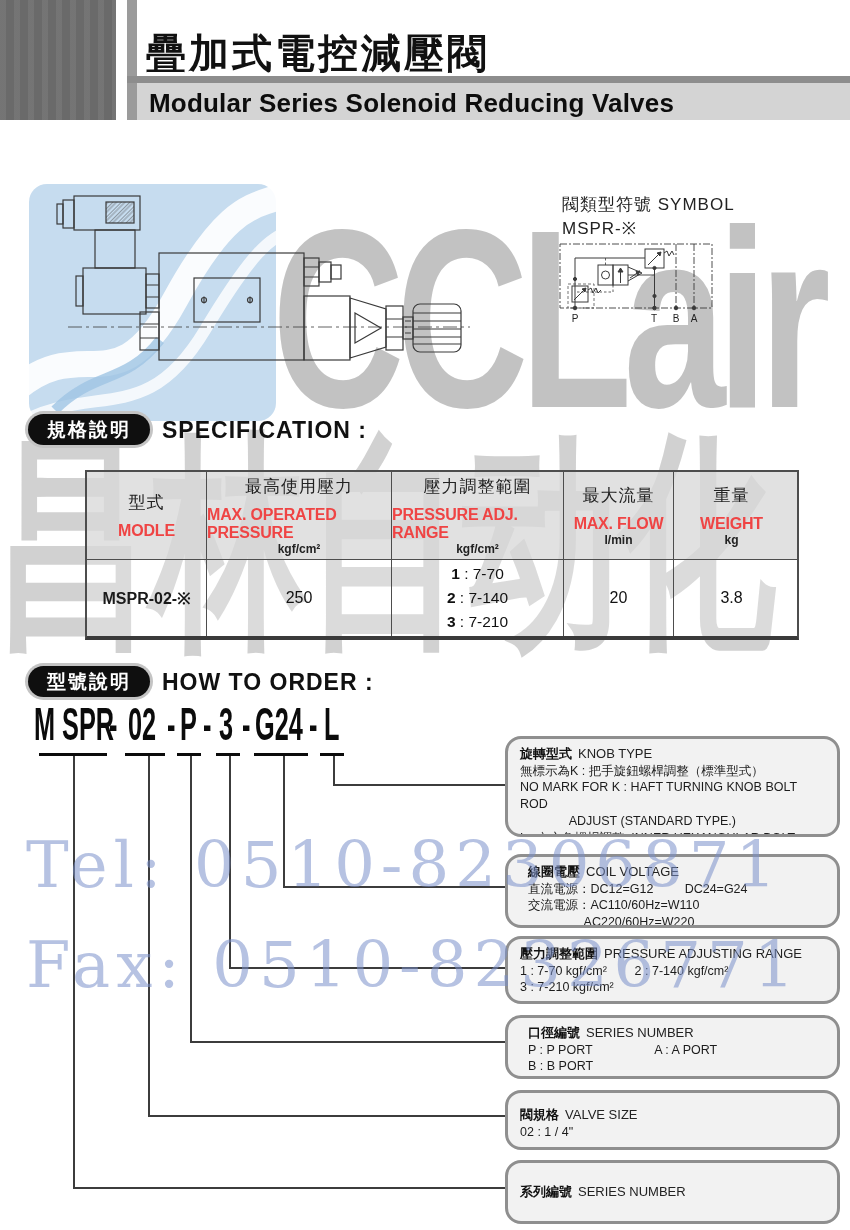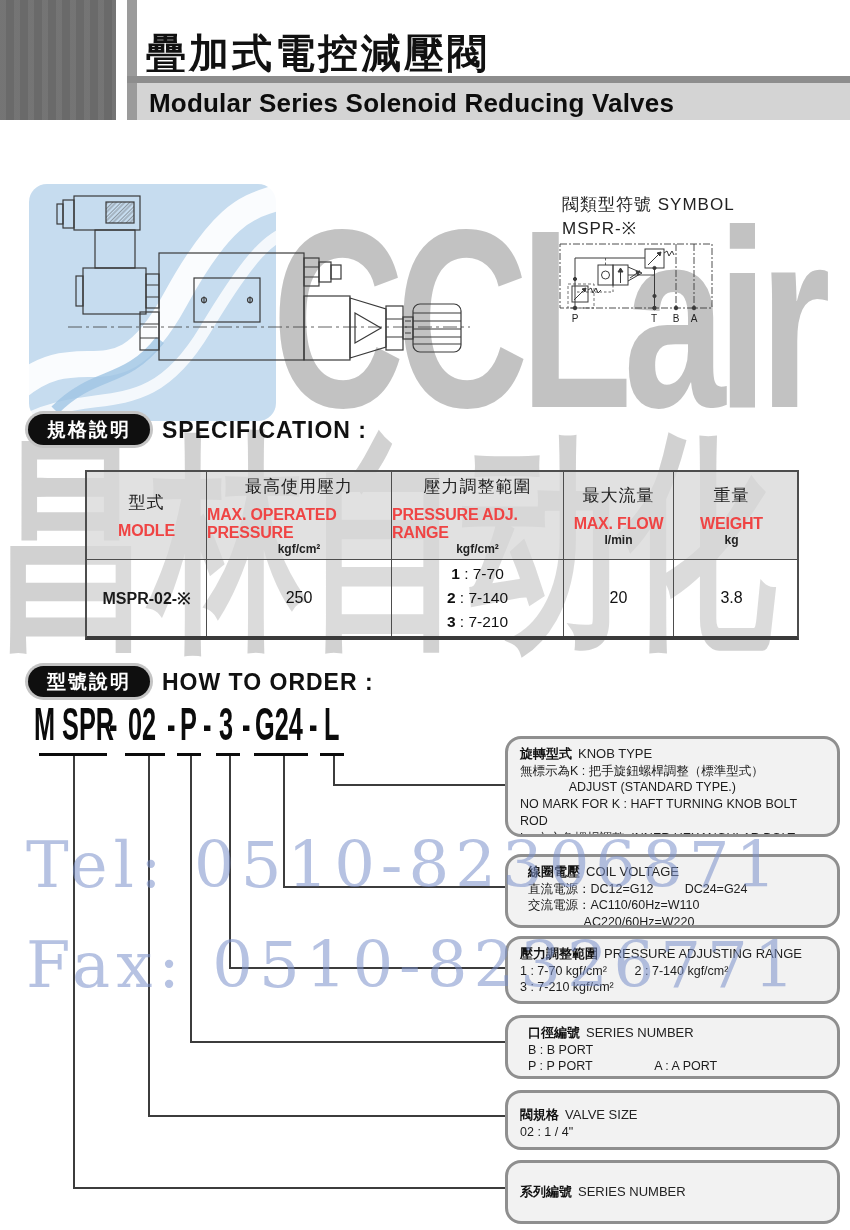--- a/index.html
+++ b/index.html
@@ -285,22 +285,22 @@
   <div class="abs hline" style="left:190px;top:1041px;width:316px;"></div>
   <div class="abs hline" style="left:229px;top:967px;width:277px;"></div>
   <div class="abs hline" style="left:283px;top:886px;width:223px;"></div>
   <div class="abs hline" style="left:333px;top:784px;width:173px;"></div>
 
   <div class="abs obox" style="top:736px;height:101px;">
     <div class="bt">
       <span class="zh">旋轉型式</span><span class="en">KNOB TYPE</span>
     </div>
     <div class="box-line">無標示為K : 把手旋鈕螺桿調整（標準型式）</div>
+    <div class="box-line">NO MARK FOR K : HAFT TURNING KNOB BOLT ROD</div>
     <div class="box-line">              ADJUST (STANDARD TYPE.)</div>
-    <div class="box-line">NO MARK FOR K : HAFT TURNING KNOB BOLT ROD</div>
     <div class="box-line">L : 內六角螺桿調整  INNER HEXANGULAR BOLT ROD</div>
 
   </div>
 
   <div class="abs obox" style="top:854px;height:74px;padding-left:20px;">
     <div class="bt">
       <span class="zh">線圈電壓</span><span class="en">COIL VOLTAGE</span>
     </div>
     <div class="box-line">直流電源：DC12=G12         DC24=G24</div>
     <div class="box-line">交流電源：AC110/60Hz=W110</div>
@@ -312,22 +312,22 @@
       <span class="zh">壓力調整範圍</span><span class="en">PRESSURE ADJUSTING RANGE</span>
     </div>
     <div class="box-line">1 : 7-70 kgf/cm²        2 : 7-140 kgf/cm²</div>
     <div class="box-line">3 : 7-210 kgf/cm²</div>
   </div>
 
   <div class="abs obox" style="top:1015px;height:64px;padding-left:20px;">
     <div class="bt">
       <span class="zh">口徑編號</span><span class="en">SERIES NUMBER</span>
     </div>
+    <div class="box-line">P : P PORT                  A : A PORT</div>
     <div class="box-line">B : B PORT</div>
-    <div class="box-line">P : P PORT                  A : A PORT</div>
   </div>
 
   <div class="abs obox" style="top:1090px;height:60px;padding-top:13px;">
     <div class="bt">
       <span class="zh">閥規格</span><span class="en">VALVE SIZE</span>
     </div>
     <div class="box-line">02 : 1 / 4"</div>
   </div>
 
   <div class="abs obox" style="top:1160px;height:64px;padding-top:20px;">

